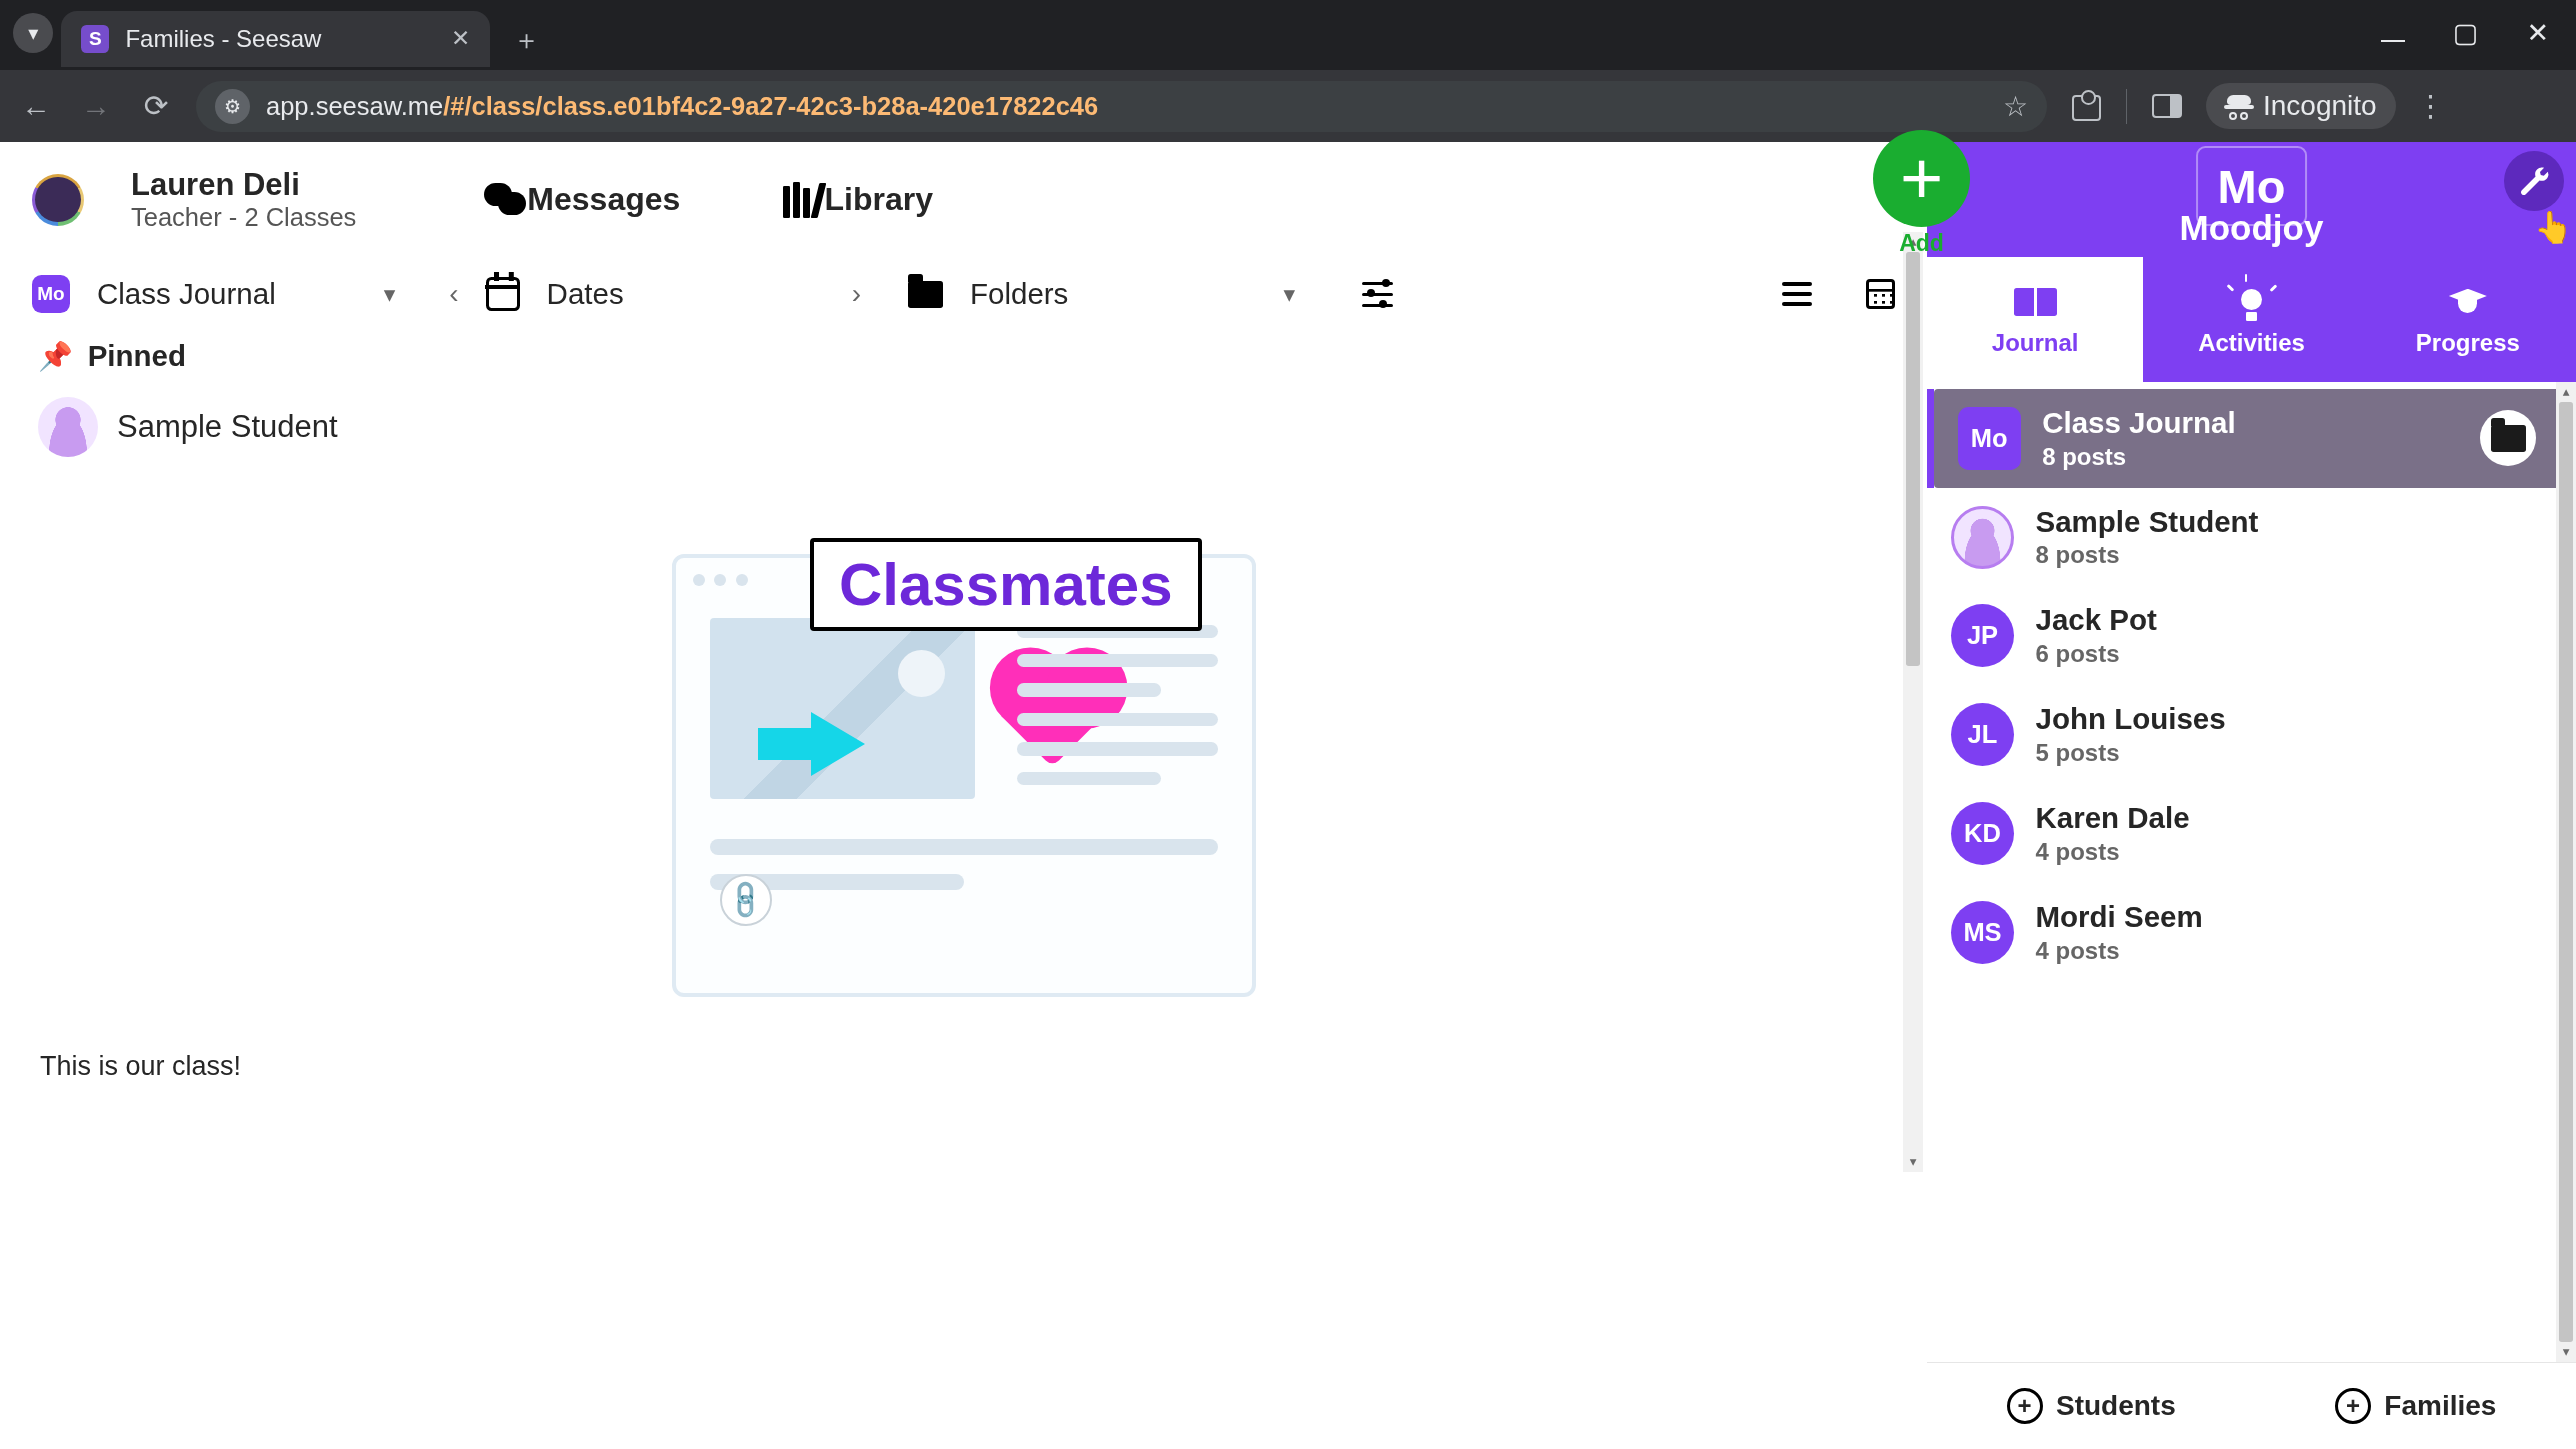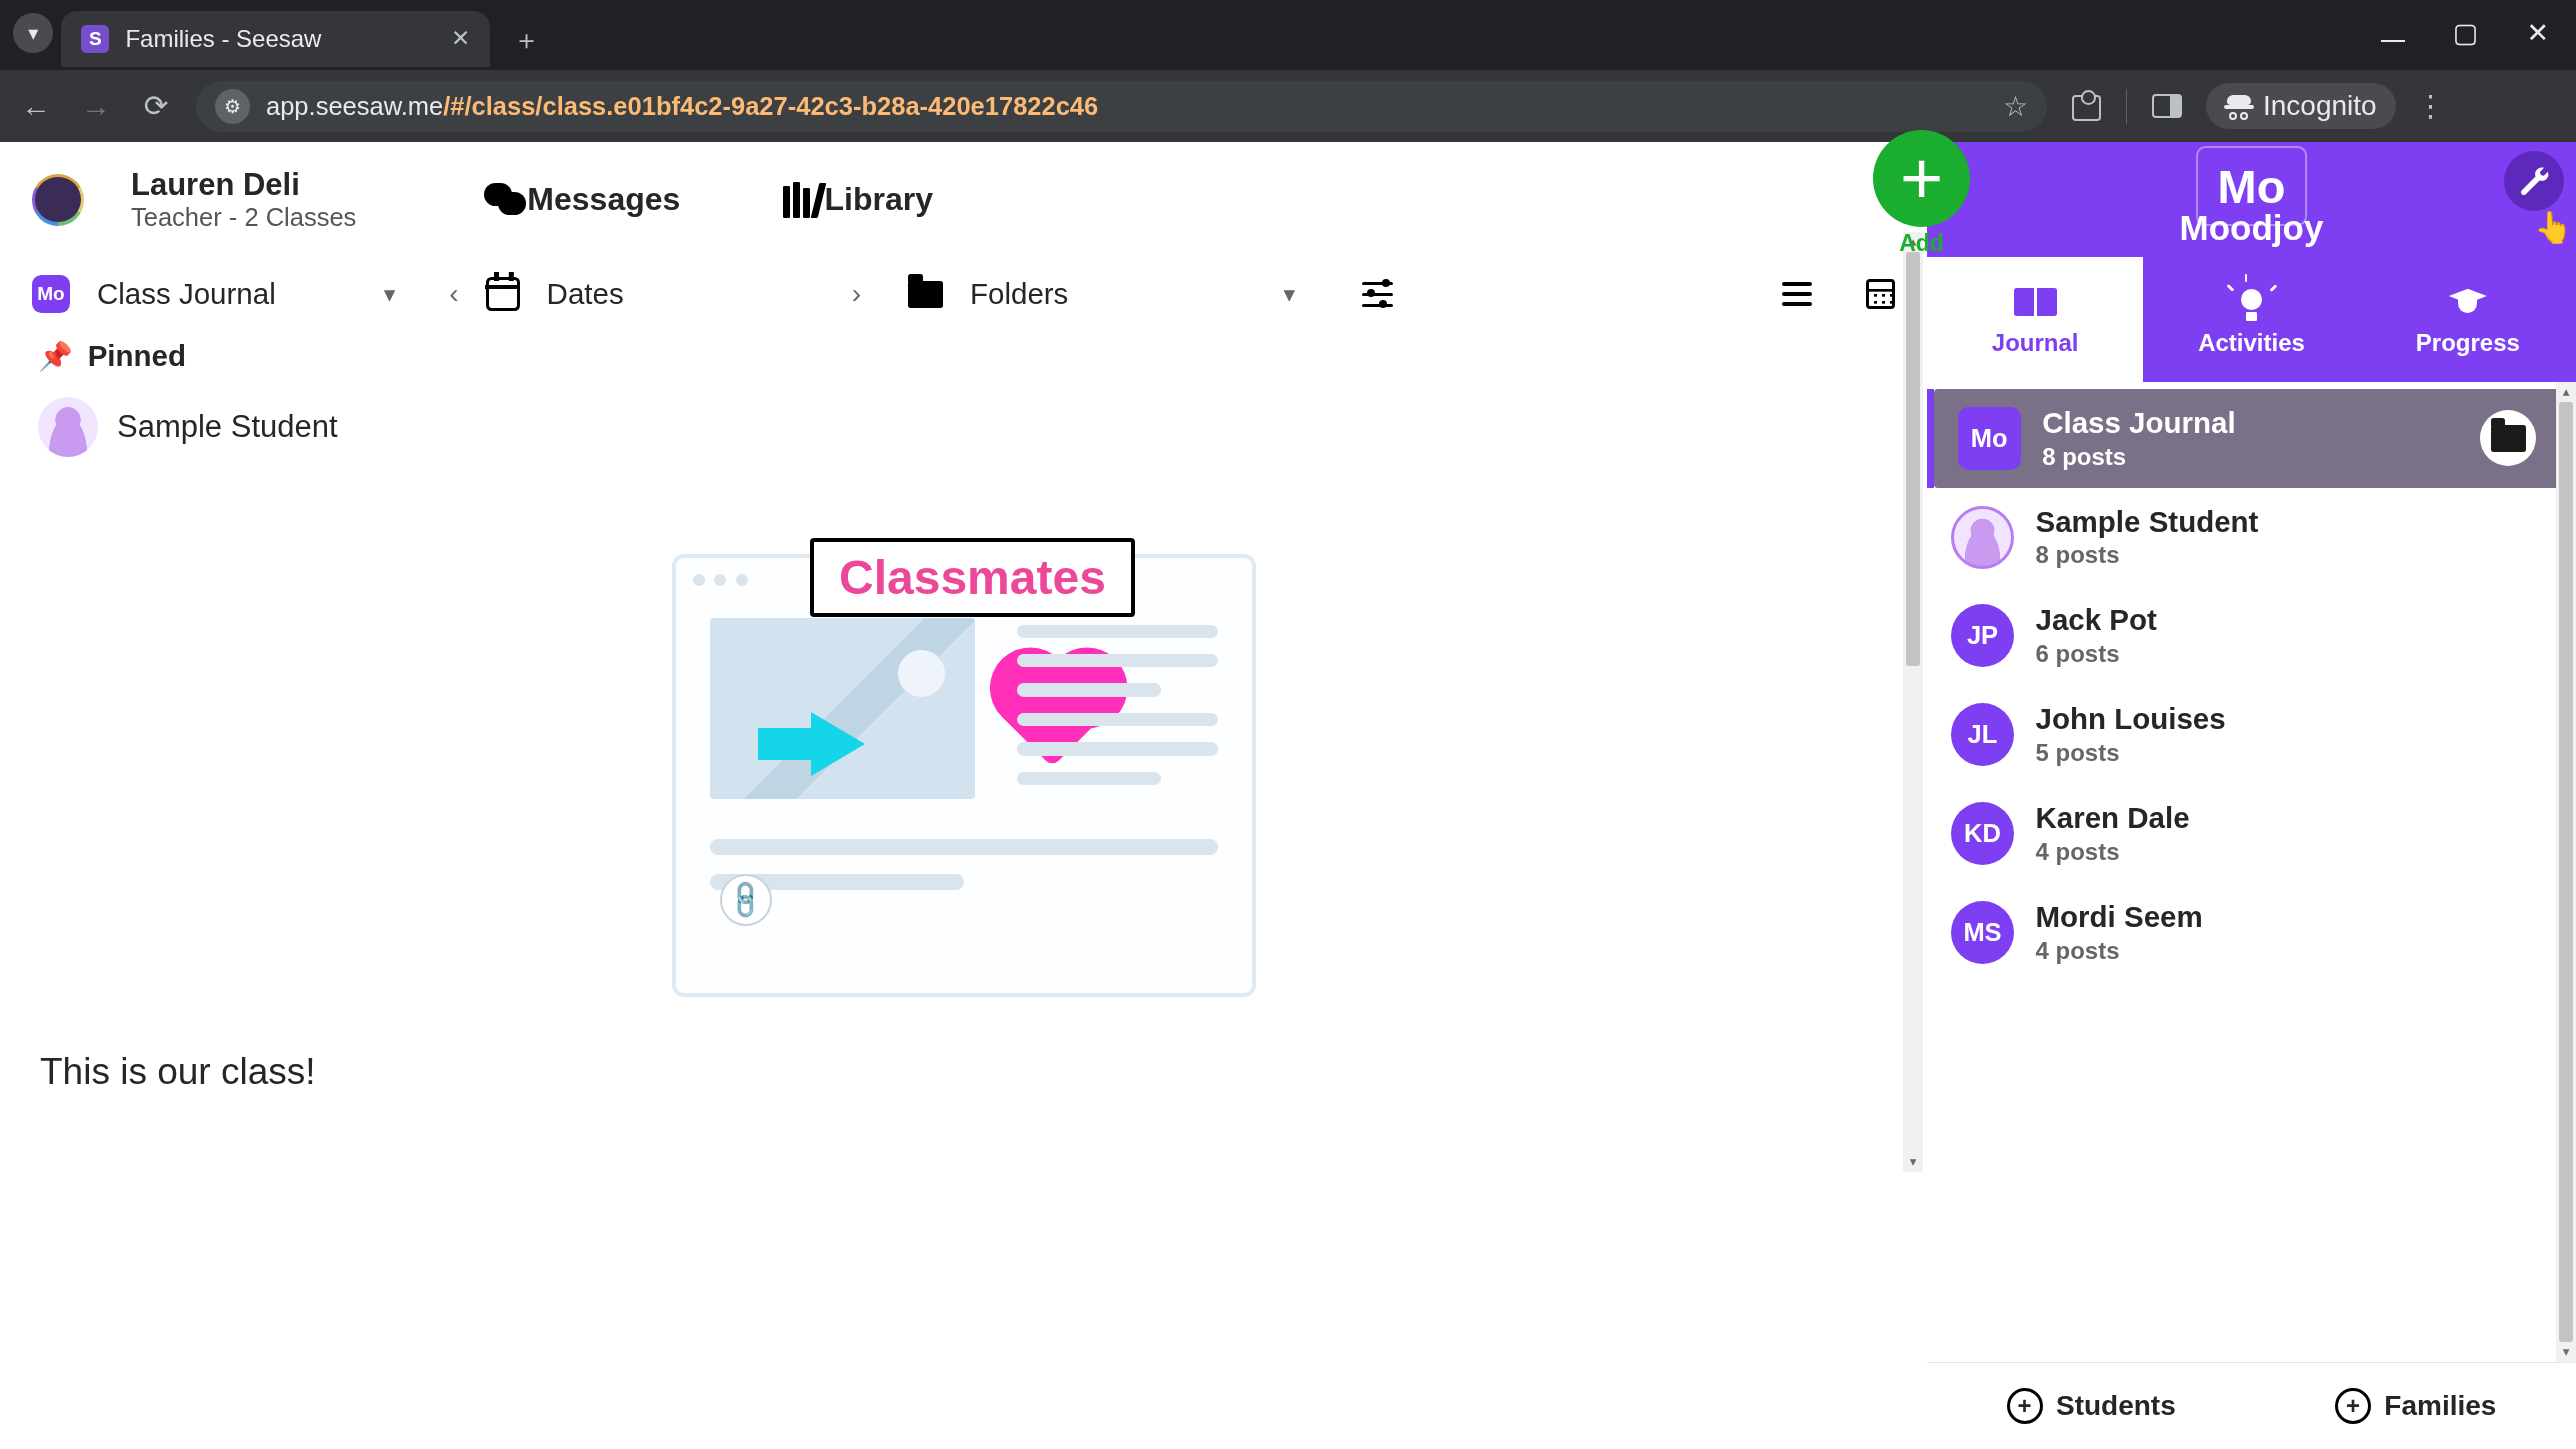--- a/index.html
+++ b/index.html
@@ -110,40 +110,40 @@
   .pin-icon{color:#f5a623;font-size:28px;}
   .pin-label{font-size:29.5px;font-weight:700;color:var(--ink);}
   .student-row{display:flex;align-items:center;gap:19px;padding:16px 38px;}
   .stud-avatar{width:60px;height:60px;border-radius:50%;background:radial-gradient(circle at 50% 38%,#c89bf0 0 26%,transparent 27%),radial-gradient(ellipse at 50% 92%,#c89bf0 0 44%,transparent 45%),#f1e4ff;}
   .stud-name{font-size:31px;color:var(--ink);}
 
   
   .post-wrap{position:relative;margin:81px 0 0 0;display:flex;justify-content:center;}
   .post{width:872px;}
   .browser-card{width:584px;height:443px;margin:0 auto 27px;position:relative;border:4px solid #dfeaf3;border-radius:12px;background:#fcfeff;}
-  .classmates-badge{position:absolute;top:-20px;left:134px;background:#fff;border:4.7px solid #000;border-radius:4px;padding:8px 25.5px;font-size:48px;font-weight:800;color:#ec4899;z-index:2;}
+  .classmates-badge{position:absolute;top:-20px;left:134px;background:#fff;border:4.7px solid #000;border-radius:4px;padding:8px 25.5px;font-size:60px;font-weight:800;color:#6d28d9;z-index:2;}
   .card-dots{position:absolute;top:16px;left:17.4px;display:flex;gap:9.4px;}
   .card-dots i{width:12px;height:12px;border-radius:50%;background:#d9e4ed;}
   .card-body{position:absolute;top:60px;left:34px;right:34px;bottom:20px;}
   .thumb{position:absolute;left:0;top:0;width:265px;height:181px;background:linear-gradient(135deg,#d2e2ee 0 48%,#c0d5e4 48% 60%,#d2e2ee 60% 100%);border-radius:4px;}
   .thumb .sun{position:absolute;right:29.5px;top:32px;width:47px;height:47px;border-radius:50%;background:#eef4f9;}
   .arrow{position:absolute;left:101px;top:94px;width:0;height:0;border:32px solid transparent;border-left:54px solid #15d6e8;}
   .arrow::before{content:"";position:absolute;left:-107px;top:-16px;width:60px;height:32px;background:#15d6e8;}
   .heart{position:absolute;left:305px;top:59px;width:81px;height:72px;background:#ff2fb9;transform:rotate(-45deg);border-radius:0 0 0 9.4px;}
   .heart::before,.heart::after{content:"";position:absolute;width:81px;height:81px;background:#ff2fb9;border-radius:50%;}
   .heart::before{top:-40px;left:0;}
   .heart::after{top:0;left:40px;}
   .text-lines{position:absolute;right:0;top:6.7px;width:201px;display:flex;flex-direction:column;gap:16px;}
   .text-lines i{height:13.4px;background:var(--soft);border-radius:6.7px;}
   .text-lines i.short{width:72%;}
   .bottom-lines{position:absolute;left:0;right:0;top:221px;display:flex;flex-direction:column;gap:19px;}
   .bottom-lines i{height:16px;background:var(--soft);border-radius:8px;}
   .bottom-lines i.short{width:50%;}
   .link-btn{position:absolute;left:10.7px;top:256px;width:52px;height:52px;border-radius:50%;border:2px solid #c9d2d9;display:flex;align-items:center;justify-content:center;color:#555;font-size:27px;background:#fff;}
-  .caption{font-size:37px;color:var(--ink);padding:27px 40px 0;}
+  .caption{font-size:27px;color:var(--ink);padding:27px 40px 0;}
 
   
   .vscroll{position:absolute;right:0;width:20px;background:#f1f1f1;}
   .vscroll .arrow-btn{height:20px;background:#f1f1f1;color:#6a6a6a;text-align:center;font-size:13.4px;line-height:20px;}
   .vscroll .track{position:absolute;top:20px;bottom:20px;left:0;right:0;}
   .vscroll .thumb-bar{position:absolute;left:2.7px;right:2.7px;background:#c4c4c4;border-radius:2.7px;}
 
   
   .panel-top{background:var(--purple);color:#fff;position:relative;height:115px;display:flex;flex-direction:column;align-items:center;justify-content:flex-end;padding-bottom:9.4px;}
   .add-wrap{position:absolute;left:-54px;top:-12px;display:flex;flex-direction:column;align-items:center;}

